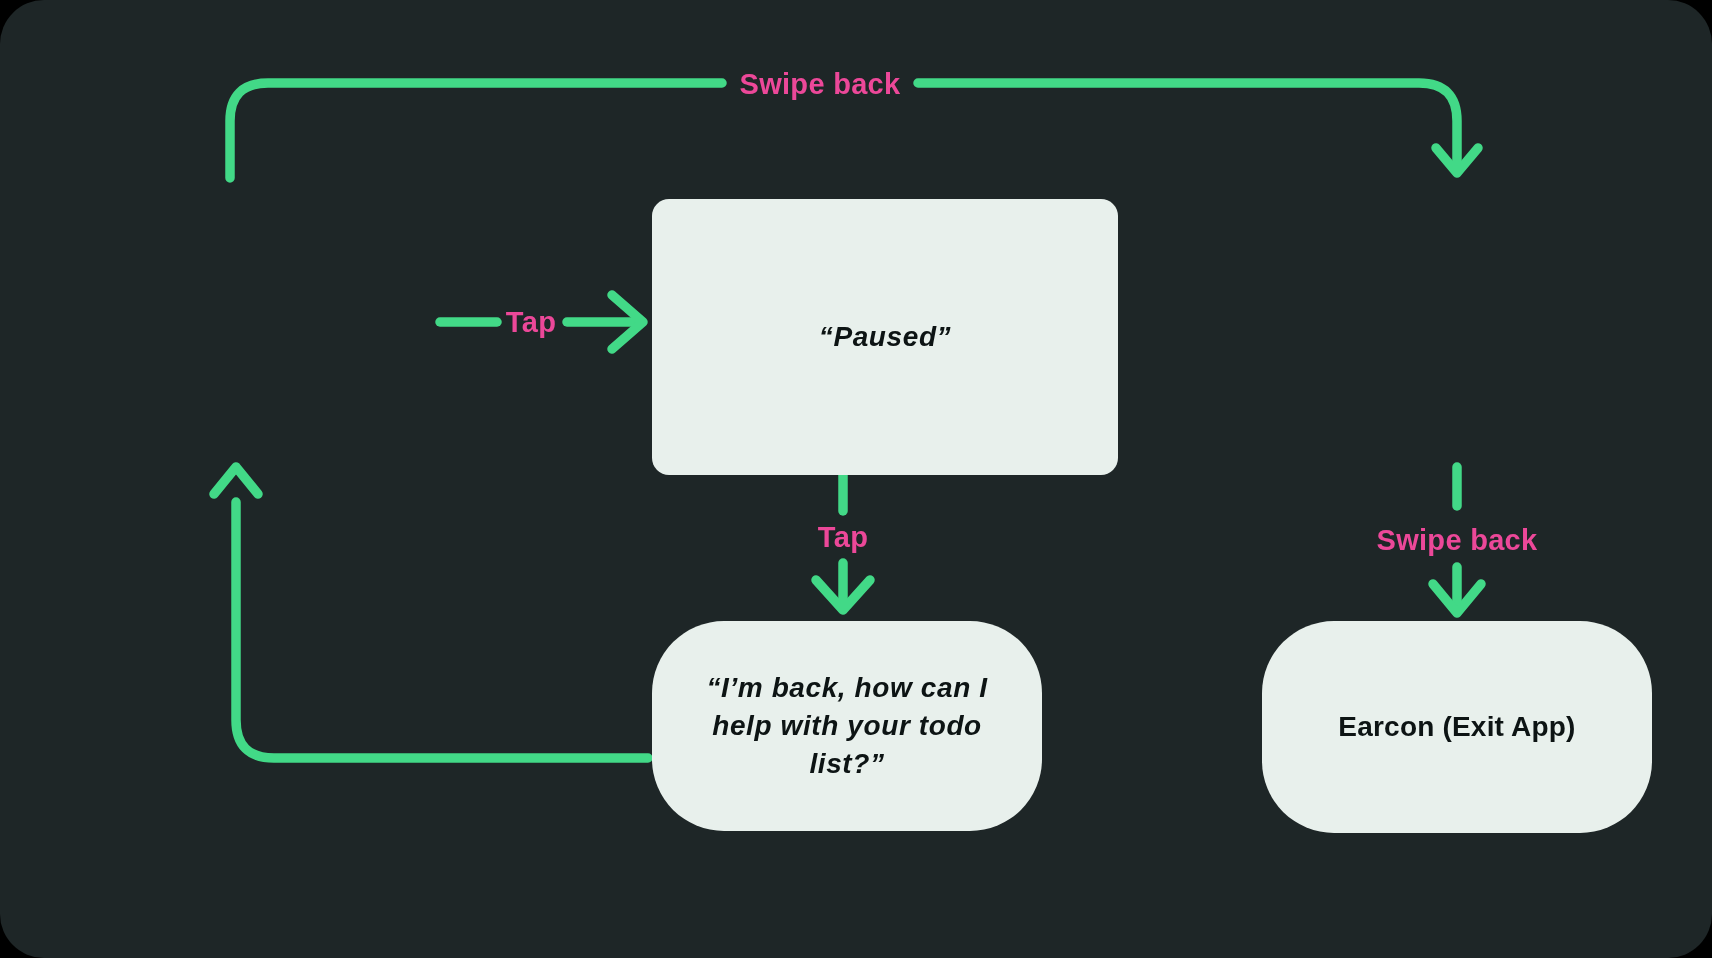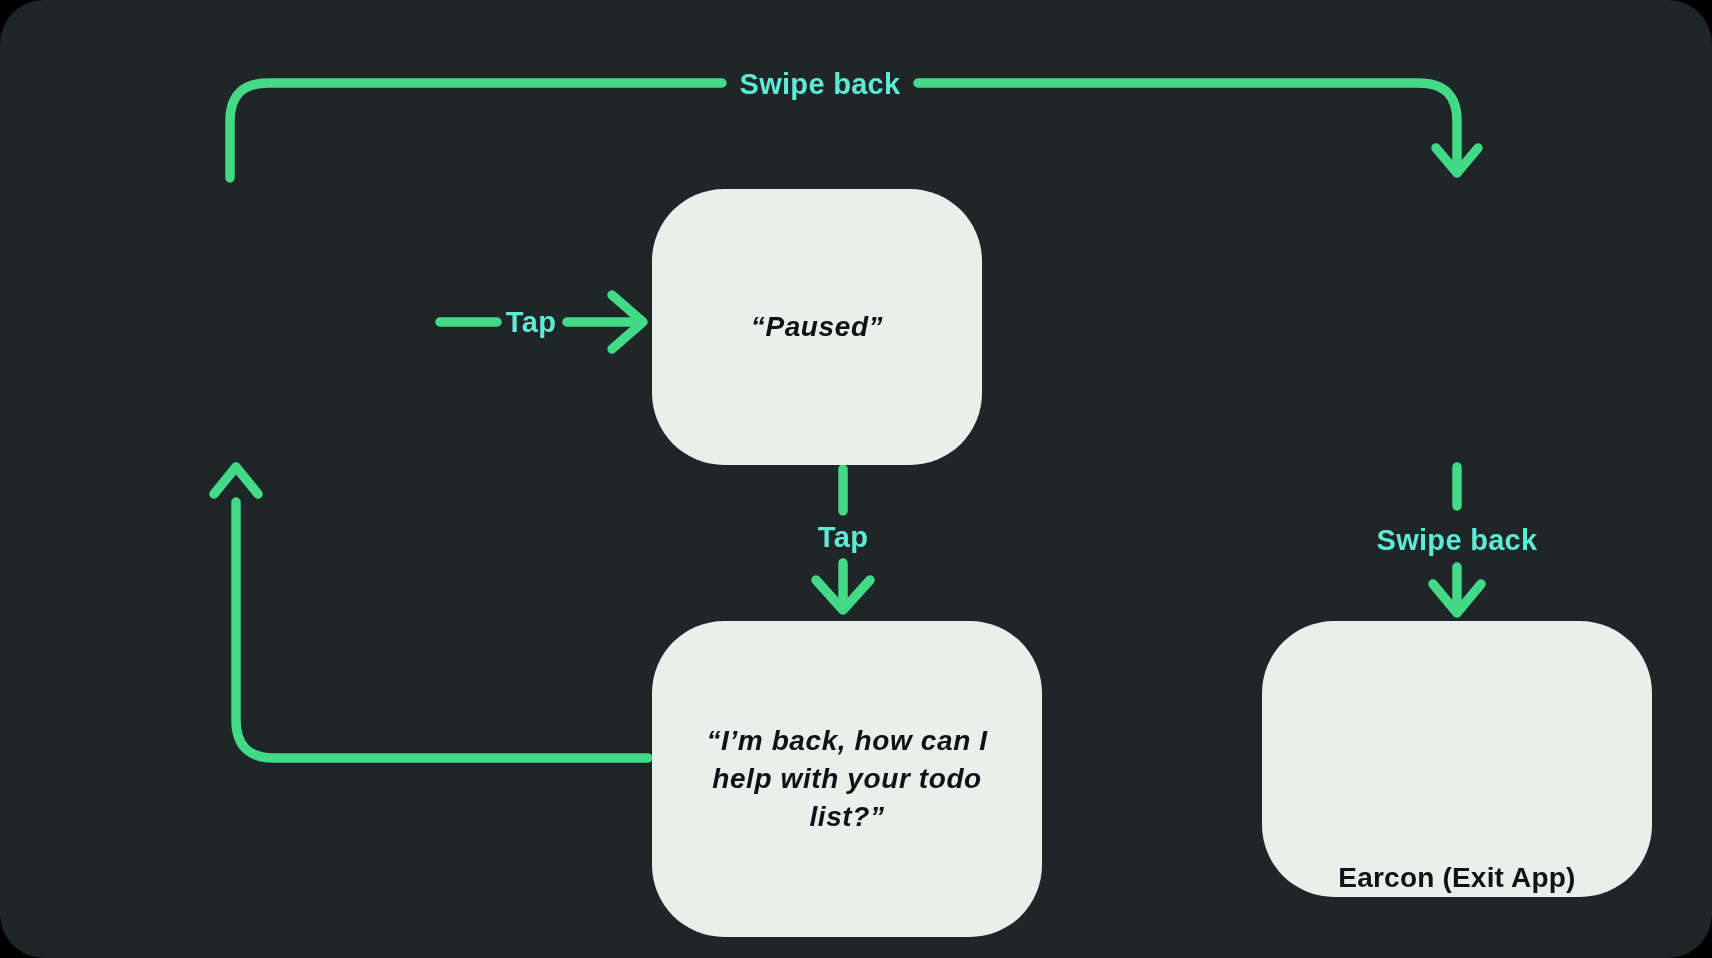--- a/index.html
+++ b/index.html
@@ -16,29 +16,29 @@
     display:flex;align-items:center;justify-content:center;
     text-align:center;color:#0D1414;
   }
   .node-text{
     font-weight:700;font-style:italic;font-size:28px;line-height:1.36;
     letter-spacing:0.6px;padding:0 30px;
   }
   .node-text.upright{font-style:normal;letter-spacing:0.2px;}
   .edge-label{
     position:absolute;transform:translate(-50%,-50%);
-    color:#5eead4;font-weight:700;font-size:29px;letter-spacing:0.3px;
+    color:#ec4899;font-weight:700;font-size:29px;letter-spacing:0.3px;
     white-space:nowrap;
   }
   
   #node-listening{left:38px;top:183px;width:392px;height:276px;}
-  #node-paused{left:652px;top:189px;width:330px;height:276px;}
+  #node-paused{left:652px;top:199px;width:466px;height:276px;border-radius:17px;}
   #node-exit-confirm{left:1262px;top:183px;width:390px;height:276px;}
-  #node-im-back{left:652px;top:621px;width:390px;height:316px;}
-  #node-earcon{left:1262px;top:621px;width:390px;height:276px;align-items:flex-end;}
+  #node-im-back{left:652px;top:621px;width:390px;height:210px;}
+  #node-earcon{left:1262px;top:621px;width:390px;height:212px;}
   
   #label-swipe-back-top{left:820px;top:84px;}
   #label-tap-1{left:531px;top:322px;}
   #label-tap-2{left:843px;top:537px;}
   #label-swipe-back-right{left:1457px;top:540px;}
 </style>
 </head>
 <body>
 
 <div class="canvas">

